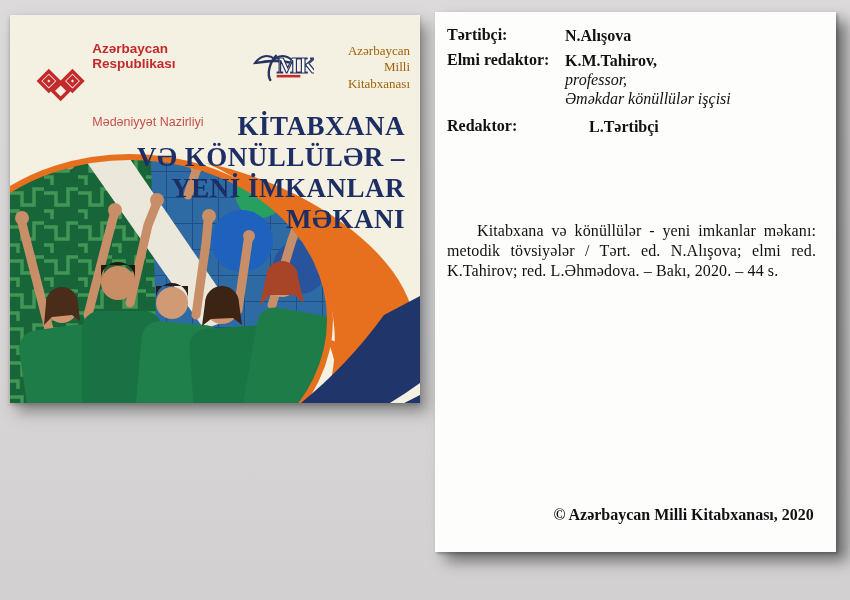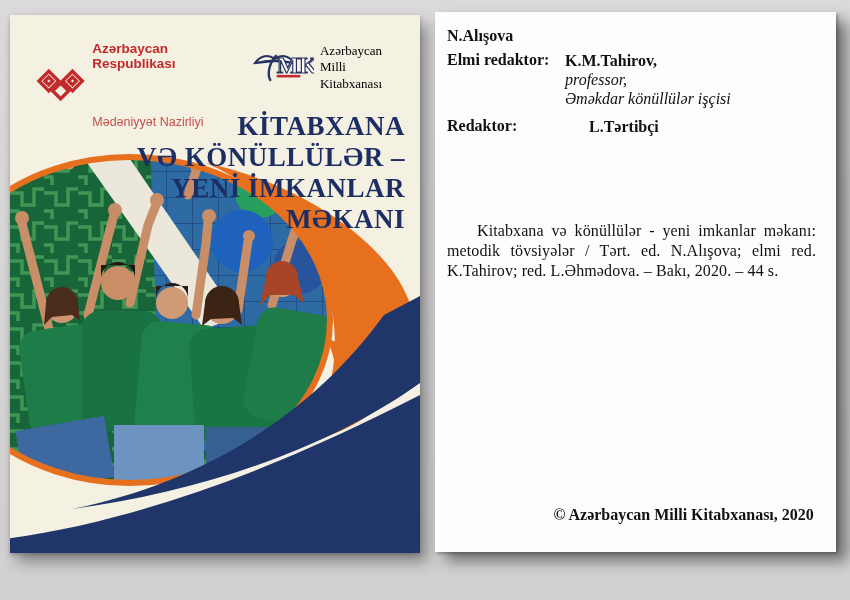--- a/index.html
+++ b/index.html
@@ -3,36 +3,36 @@
 <meta charset="utf-8">
 <style>
   html,body{margin:0;padding:0;}
   body{
     width:850px;height:600px;position:relative;overflow:hidden;
     background:linear-gradient(180deg,#dcdadb 0%,#d7d5d6 60%,#d2d0d1 100%);
     font-family:"Liberation Serif", serif;
   }
   
   .cover{
-    position:absolute;left:10px;top:15px;width:410px;height:538px;
+    position:absolute;left:10px;top:15px;width:410px;height:388px;
     background:#f4f0e2;overflow:hidden;
     box-shadow:7px 9px 14px rgba(70,70,70,.55), 0 2px 4px rgba(90,90,90,.4);
   }
   .cover-art{position:absolute;left:0;top:0;width:410px;height:538px;}
   .cover-header{
     position:absolute;left:0;top:26px;width:410px;height:58px;
     display:flex;justify-content:space-between;align-items:flex-start;
     padding:0 10px 0 26px;box-sizing:border-box;z-index:4;
   }
   .ministry{display:flex;align-items:center;gap:7px;}
   .ministry-text{font-family:"Liberation Sans",sans-serif;line-height:1.12;}
   .ministry-line1{font-size:13.5px;font-weight:bold;color:#c32a2c;}
   .ministry-line2{font-size:12.5px;color:#c4504b;margin-top:44px;}
   .amk{display:flex;align-items:center;gap:6px;margin-top:2px;}
-  .amk-text{text-align:left;color:#000000;font-size:13px;line-height:1.25;}
+  .amk-text{text-align:right;color:#a16207;font-size:13px;line-height:1.25;}
   .cover-title{
     position:absolute;right:15px;top:96px;z-index:4;text-align:right;
     color:#1c2e63;font-weight:bold;font-size:27px;line-height:31px;letter-spacing:.5px;
   }
   
   .page{
     position:absolute;left:435px;top:12px;width:401px;height:540px;
     background:#fdfdfc;
     box-shadow:11px 9px 14px rgba(45,45,45,.6), 2px 2px 3px rgba(60,60,60,.4);
     box-sizing:border-box;padding:14px 20px 0 12px;
@@ -179,20 +179,21 @@
     <div>KİTABXANA</div>
     <div>VƏ KÖNÜLLÜLƏR –</div>
     <div>YENİ İMKANLAR</div>
     <div>MƏKANI</div>
   </div>
 </div>
 
 <div class="page">
 
   <div class="credit-row">
+    <div class="credit-label">Tərtibçi:</div>
     <div class="credit-values">
       <div class="cv-bold">N.Alışova</div>
     </div>
   </div>
 
   <div class="credit-row">
     <div class="credit-label">Elmi redaktor:</div>
     <div class="credit-values">
       <div class="cv-bold">K.M.Tahirov,</div>
       <div class="cv-italic">professor,</div>

